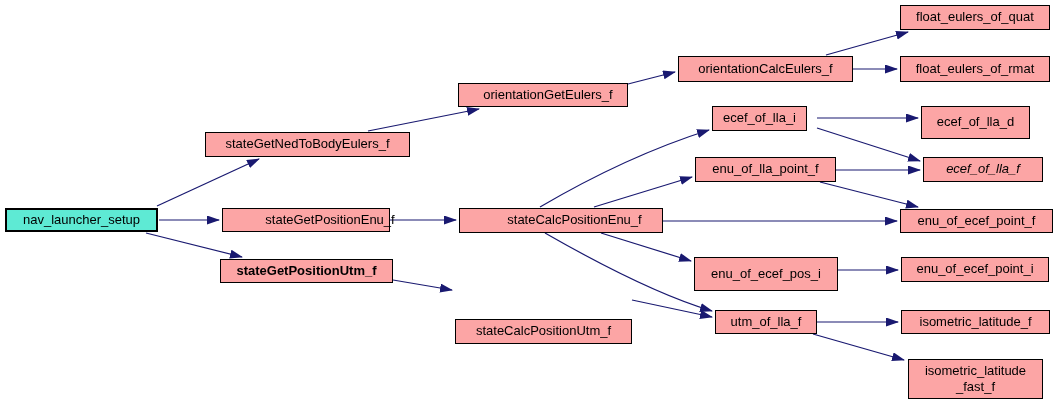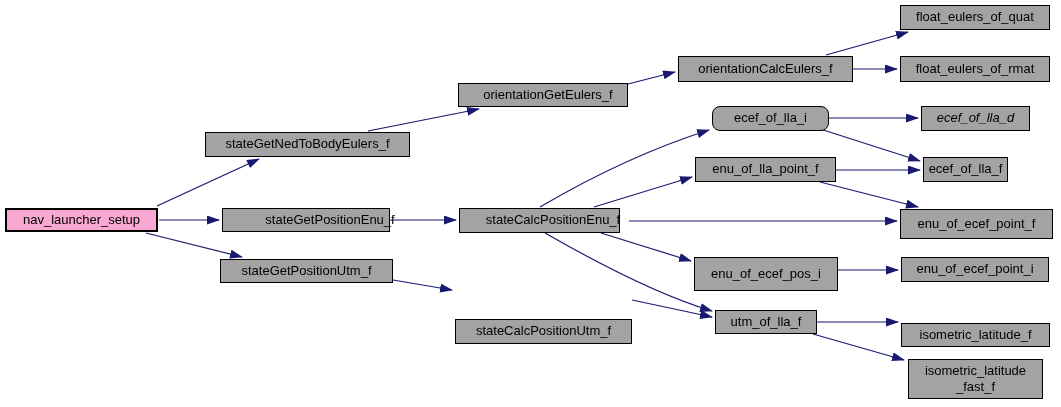--- a/index.html
+++ b/index.html
@@ -19,33 +19,33 @@
     position: absolute;
     left: 0;
     top: 0;
     width: 1061px;
     height: 407px;
   }
   .node {
     position: absolute;
     box-sizing: border-box;
     border: 1px solid #000000;
-    background: #a3a3a3;
+    background: #fca5a5;
     color: #000000;
     display: flex;
     align-items: center;
     justify-content: center;
     font-size: 13px;
     line-height: 1.25;
     text-align: center;
     white-space: pre-line;
     cursor: pointer;
   }
   .node.highlight {
-    background: #f9a8d4;
+    background: #5eead4;
     border-width: 2px;
     cursor: default;
   }
   .edge {
     fill: none;
     stroke-width: 1.2px;
   }
 </style>
 </head>
 <body>
@@ -79,32 +79,32 @@
         <path d="M820,182 L918,207" class="edge" stroke="#191970" marker-end="url(#arrowhead)"></path>
         <path d="M838,270 L898,270" class="edge" stroke="#191970" marker-end="url(#arrowhead)"></path>
         <path d="M817,322 L898,322" class="edge" stroke="#191970" marker-end="url(#arrowhead)"></path>
         <path d="M813,334 L904,360" class="edge" stroke="#191970" marker-end="url(#arrowhead)"></path>
       </g>
   </svg>
   <div id="node-layer">
       <div class="node highlight" style="left: 5px; top: 208px; width: 153px; height: 24px;"><span>nav_launcher_setup</span></div>
       <div class="node" style="left: 205px; top: 132px; width: 205px; height: 25px;"><span>stateGetNedToBodyEulers_f</span></div>
       <div class="node" style="left: 222px; top: 208px; width: 168px; height: 24px; padding-left: 48px;"><span>stateGetPositionEnu_f</span></div>
-      <div class="node" style="left: 220px; top: 259px; width: 173px; height: 24px;"><span>stateGetPositionUtm_f</span></div>
+      <div class="node" style="left: 220px; top: 259px; width: 173px; height: 24px; font-weight: bold;"><span>stateGetPositionUtm_f</span></div>
       <div class="node" style="left: 458px; top: 83px; width: 170px; height: 24px; padding-left: 10px;"><span>orientationGetEulers_f</span></div>
-      <div class="node" style="left: 459px; top: 208px; width: 161px; height: 25px; padding-left: 27px;"><span>stateCalcPositionEnu_f</span></div>
+      <div class="node" style="left: 459px; top: 208px; width: 204px; height: 25px; padding-left: 27px;"><span>stateCalcPositionEnu_f</span></div>
       <div class="node" style="left: 455px; top: 285px; width: 177px; height: 25px; margin-top: 34px;"><span>stateCalcPositionUtm_f</span></div>
       <div class="node" style="left: 678px; top: 56px; width: 175px; height: 26px;"><span>orientationCalcEulers_f</span></div>
-      <div class="node" style="left: 712px; top: 106px; width: 117px; height: 25px; border-radius: 8px;"><span>ecef_of_lla_i</span></div>
+      <div class="node" style="left: 712px; top: 106px; width: 95px; height: 25px;"><span>ecef_of_lla_i</span></div>
       <div class="node" style="left: 695px; top: 157px; width: 141px; height: 25px;"><span>enu_of_lla_point_f</span></div>
       <div class="node" style="left: 694px; top: 257px; width: 144px; height: 34px;"><span>enu_of_ecef_pos_i</span></div>
       <div class="node" style="left: 715px; top: 310px; width: 102px; height: 24px;"><span>utm_of_lla_f</span></div>
       <div class="node" style="left: 900px; top: 5px; width: 150px; height: 25px;"><span>float_eulers_of_quat</span></div>
       <div class="node" style="left: 900px; top: 56px; width: 150px; height: 26px;"><span>float_eulers_of_rmat</span></div>
-      <div class="node" style="left: 921px; top: 106px; width: 109px; height: 25px; font-style: italic;"><span>ecef_of_lla_d</span></div>
-      <div class="node" style="left: 923px; top: 157px; width: 85px; height: 25px;"><span>ecef_of_lla_f</span></div>
-      <div class="node" style="left: 900px; top: 209px; width: 153px; height: 30px;"><span>enu_of_ecef_point_f</span></div>
+      <div class="node" style="left: 921px; top: 106px; width: 109px; height: 33px;"><span>ecef_of_lla_d</span></div>
+      <div class="node" style="left: 923px; top: 157px; width: 120px; height: 25px; font-style: italic;"><span>ecef_of_lla_f</span></div>
+      <div class="node" style="left: 900px; top: 209px; width: 153px; height: 24px;"><span>enu_of_ecef_point_f</span></div>
       <div class="node" style="left: 901px; top: 257px; width: 148px; height: 25px;"><span>enu_of_ecef_point_i</span></div>
-      <div class="node" style="left: 901px; top: 310px; width: 149px; height: 24px; margin-top: 13px;"><span>isometric_latitude_f</span></div>
+      <div class="node" style="left: 901px; top: 310px; width: 149px; height: 24px;"><span>isometric_latitude_f</span></div>
       <div class="node" style="left: 908px; top: 359px; width: 135px; height: 40px;"><span>isometric_latitude
 _fast_f</span></div>
     </div>
 </div>
 
 </body></html>

